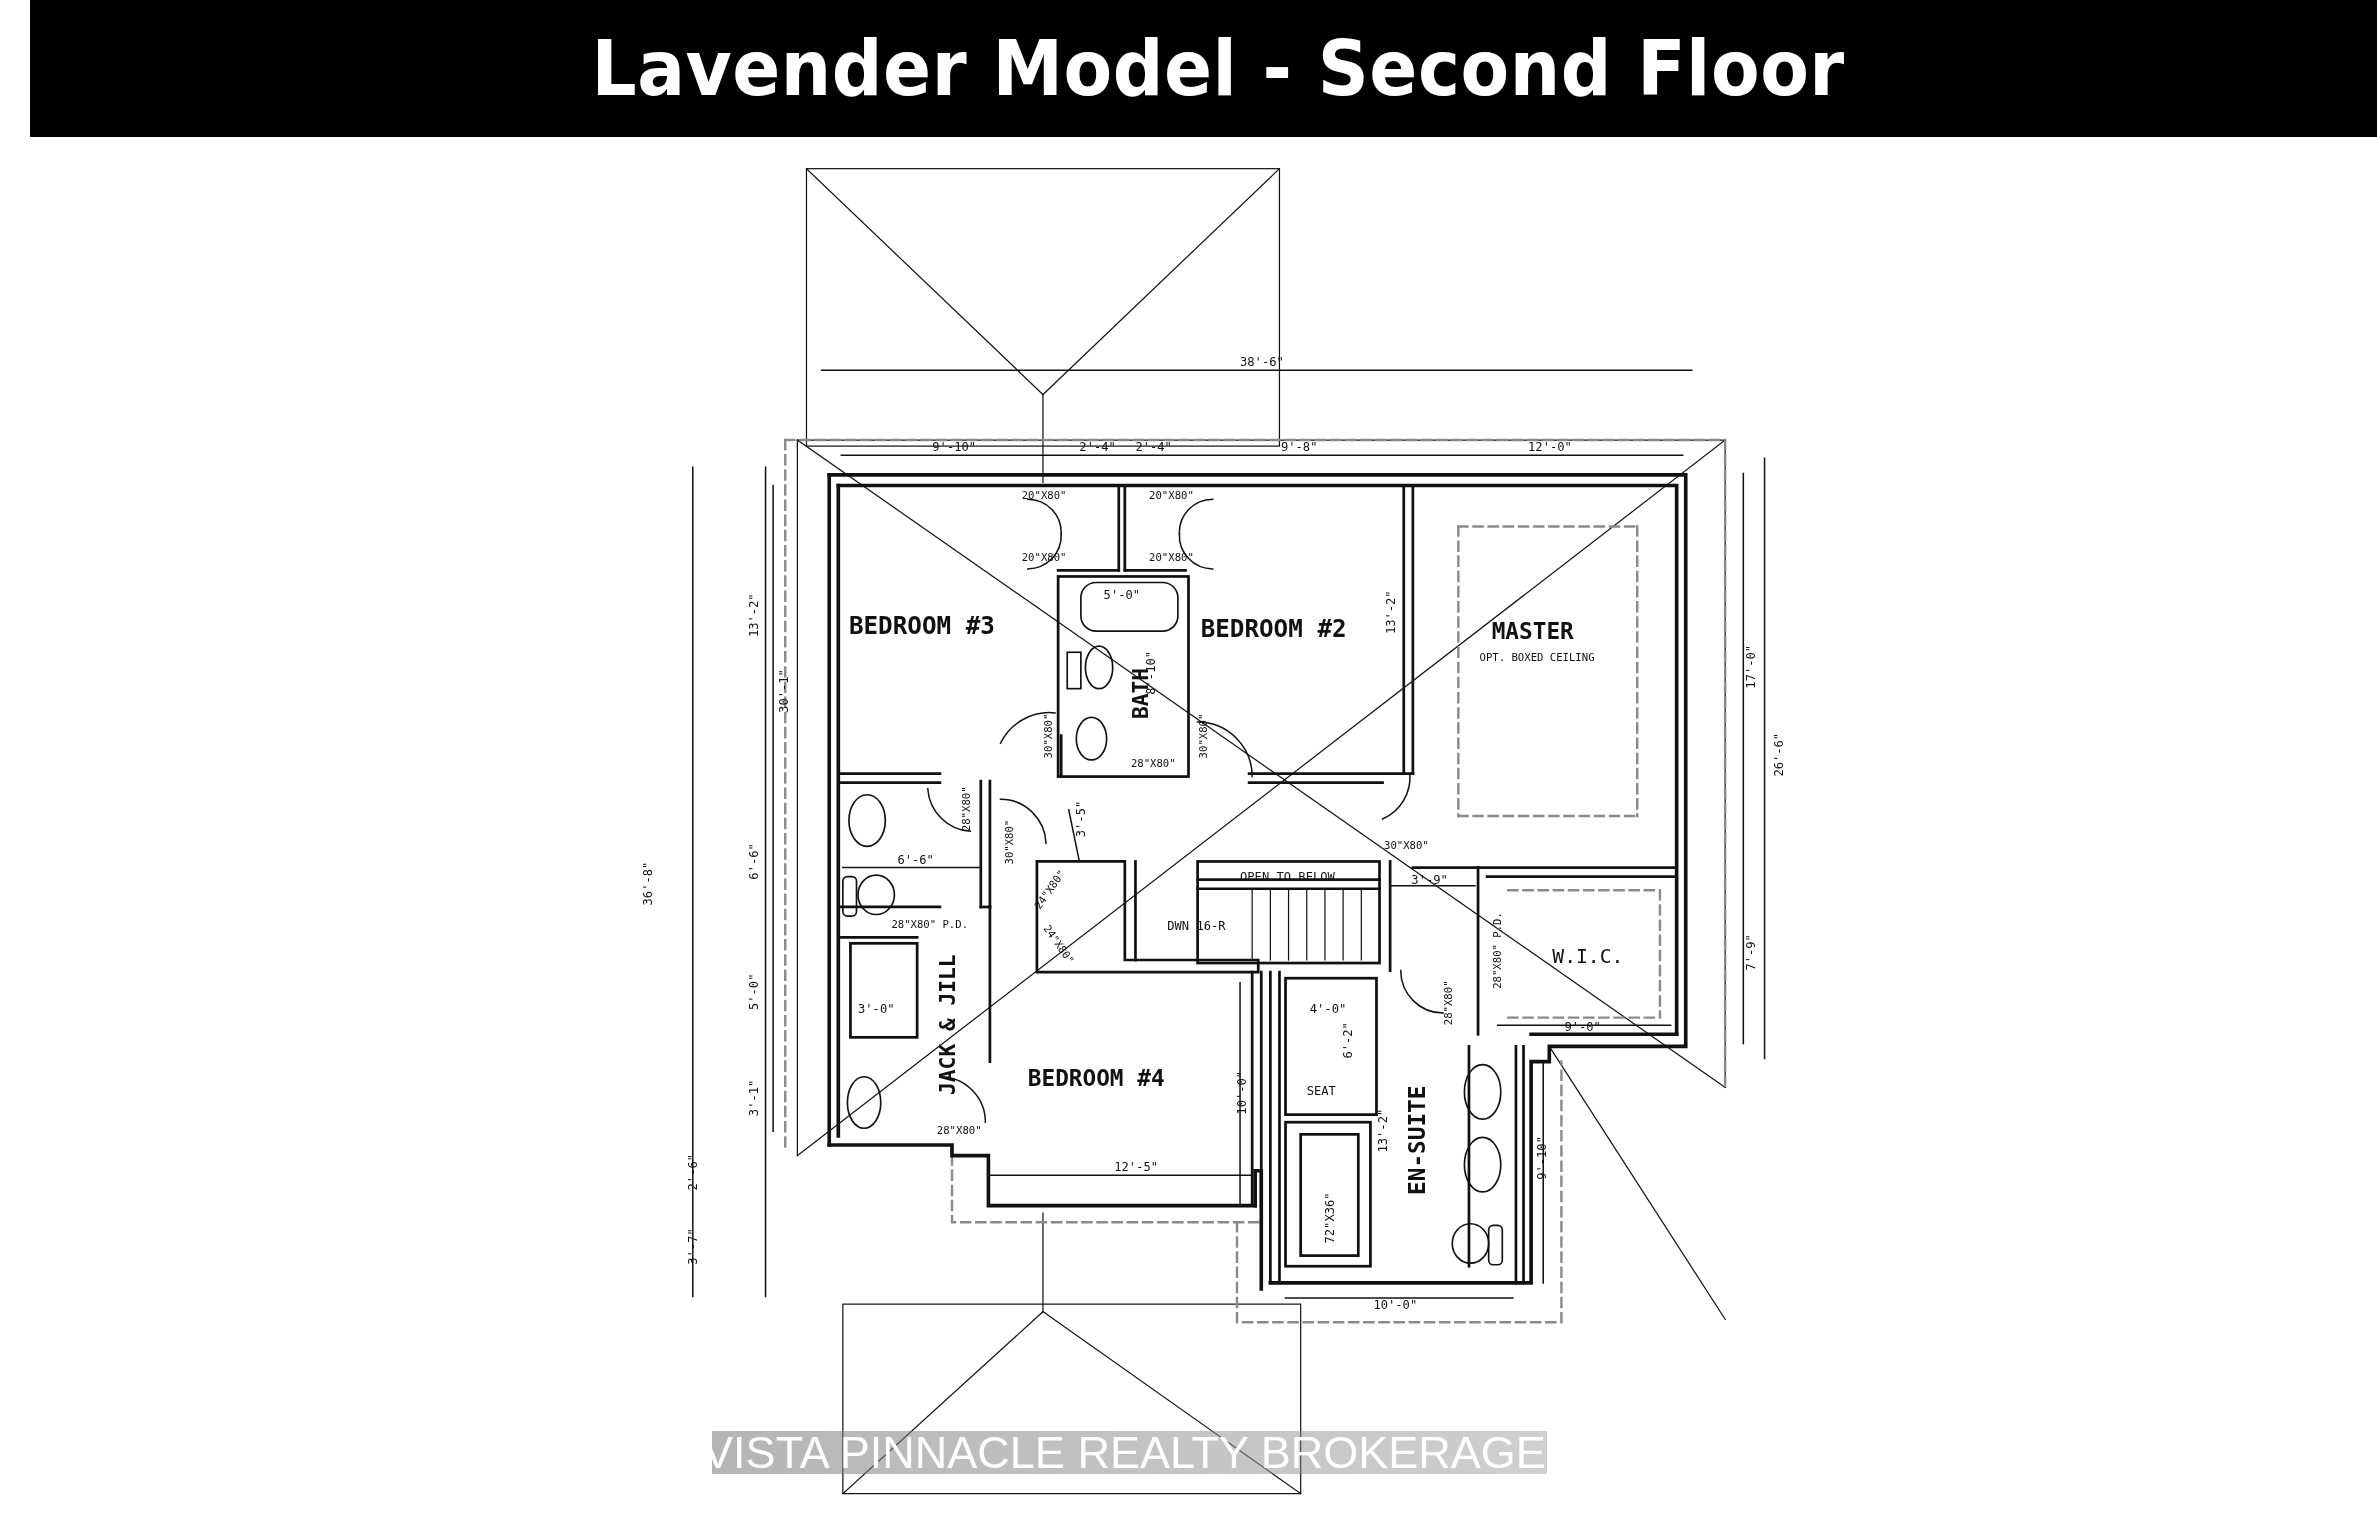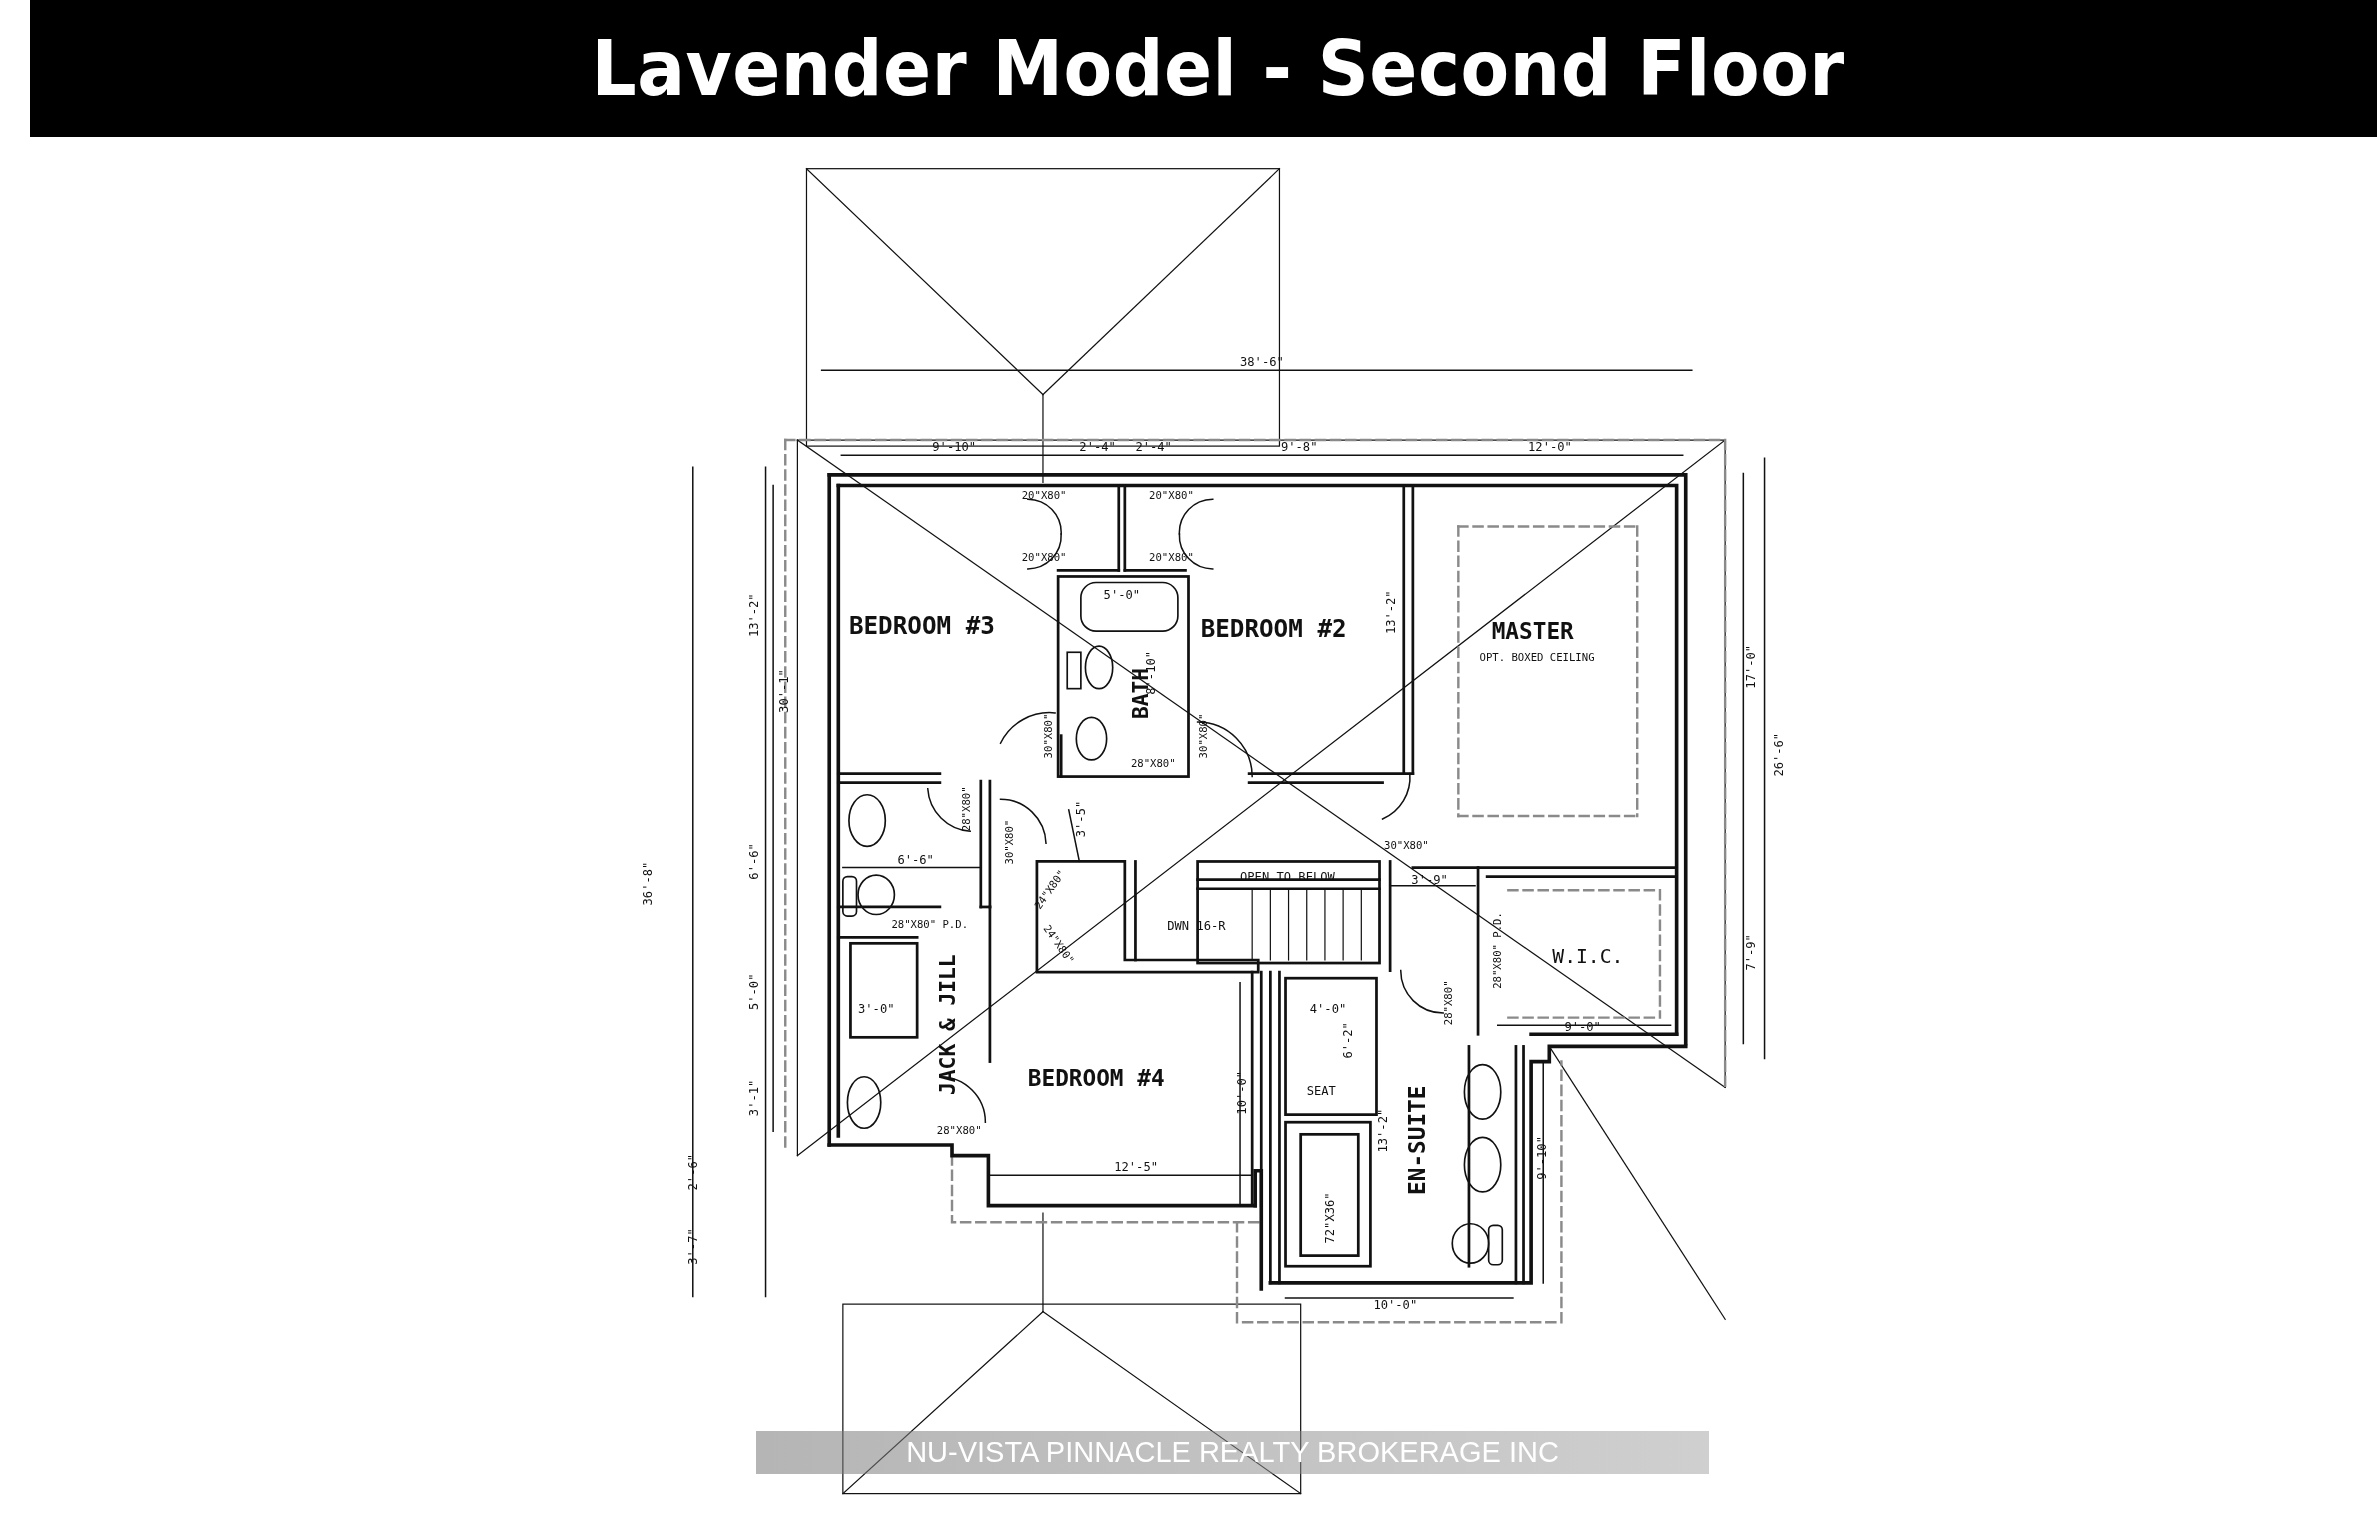--- a/index.html
+++ b/index.html
@@ -9,25 +9,25 @@
     background: #000000; display: flex; align-items: center; justify-content: center; margin-left: 30px;
   }
   .title-text {
     color: #ffffff; font-family: "DejaVu Sans", sans-serif; font-weight: bold;
     font-size: 77px; letter-spacing: 0.6px; transform: scaleX(0.92);
   }
   .plan { position: absolute; left: 0; top: 0; width: 2377px; height: 1538px; }
   .plan svg { width: 2377px; height: 1538px; display: block; }
   .cad { font-family: "DejaVu Sans Mono", monospace; fill: #111; }
   .watermark {
-    position: absolute; left: 712px; top: 1431px; width: 953px; height: 43px;
+    position: absolute; left: 712px; top: 1431px; width: 835px; height: 43px;
     display: flex; align-items: center; justify-content: center;
-    font-family: "Liberation Sans", sans-serif; font-size: 29px; color: #ffffff;
+    font-family: "Liberation Sans", sans-serif; font-size: 45px; color: #ffffff;
     background: linear-gradient(90deg, rgba(120,120,120,0.55), rgba(160,160,160,0.5));
-    letter-spacing: 0px; white-space: nowrap; margin-left: 44px;
+    letter-spacing: 0px; white-space: nowrap;
   }
 </style>
 </head>
 <body>
 
 <div class="title-bar">
   <div class="title-text">Lavender Model - Second Floor</div>
 </div>
 
 <div class="plan">

